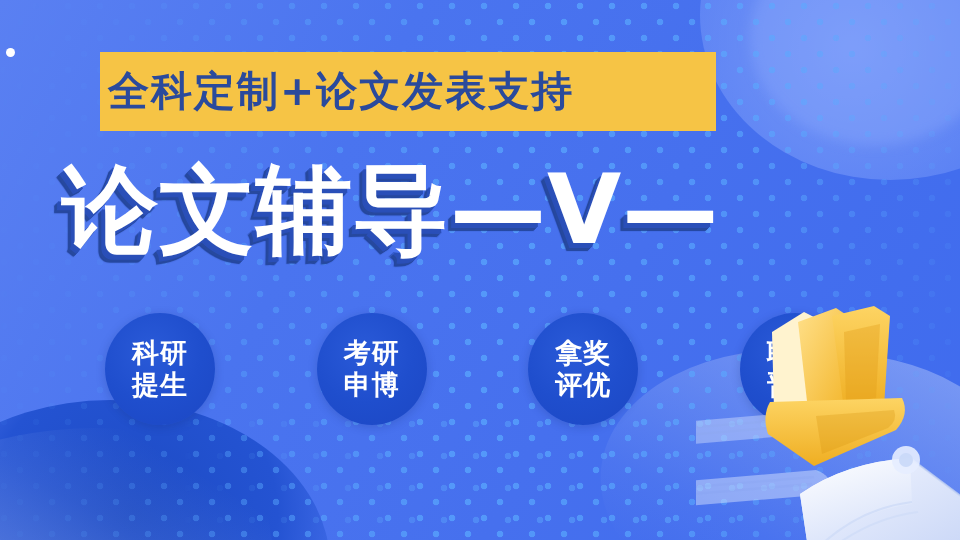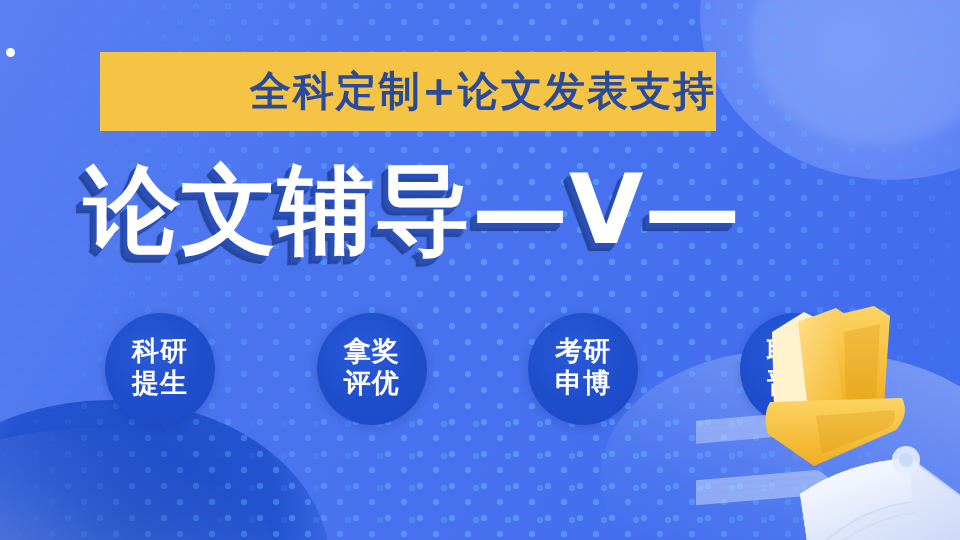--- a/index.html
+++ b/index.html
@@ -132,36 +132,37 @@
   
   .banner {
     position: absolute;
     left: 100px;
     top: 52px;
     width: 616px;
     height: 79px;
     background: #f6c445;
     display: flex;
     align-items: center;
-    justify-content: flex-end;
+    justify-content: flex-start;
+    padding-left: 8px;
   }
   .banner-text {
     font-size: 41px;
     font-weight: bold;
     color: #2a4a9c;
     letter-spacing: 2px;
     white-space: nowrap;
     line-height: 1;
     font-family: "DejaVu Sans", "Liberation Sans", sans-serif;
   }
 
   
   .headline {
     position: absolute;
-    left: 84px;
+    left: 62px;
     top: 150px;
     width: 840px;
     height: 120px;
     display: flex;
     align-items: center;
     white-space: nowrap;
   }
   .headline-text {
     font-size: 96px;
     font-weight: bold;
@@ -200,21 +201,21 @@
     justify-content: center;
     gap: 3px;
   }
   .circle-line {
     font-size: 27px;
     font-weight: bold;
     color: #ffffff;
     line-height: 1.05;
     letter-spacing: 1px;
     white-space: nowrap;
-    font-family: Liberation Mono, monospace;
+    font-family: Liberation Serif, serif;
   }
 
   
   .book-art {
     position: absolute;
     right: -6px;
     bottom: -8px;
     width: 270px;
     height: 250px;
     pointer-events: none;
@@ -244,27 +245,27 @@
   </div>
 
   <div class="circles">
 
     <div class="circle">
       <span class="circle-line">科研</span>
       <span class="circle-line">提生</span>
     </div>
 
     <div class="circle">
+      <span class="circle-line">考研</span>
+      <span class="circle-line">申博</span>
+    </div>
+
+    <div class="circle">
       <span class="circle-line">拿奖</span>
       <span class="circle-line">评优</span>
-    </div>
-
-    <div class="circle">
-      <span class="circle-line">考研</span>
-      <span class="circle-line">申博</span>
     </div>
 
 
     <div class="circle">
       <span class="circle-line">职称</span>
       <span class="circle-line">晋升</span>
     </div>
 
   </div>
 

